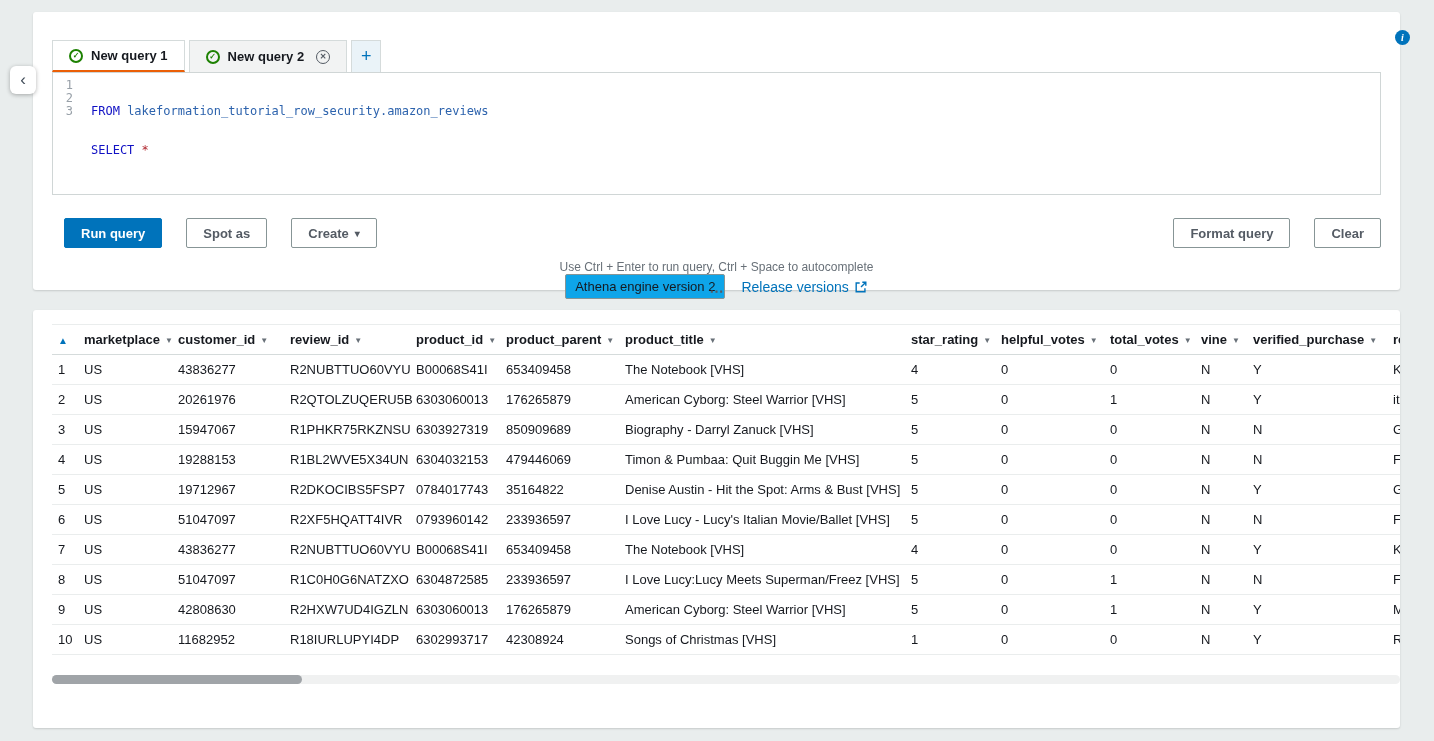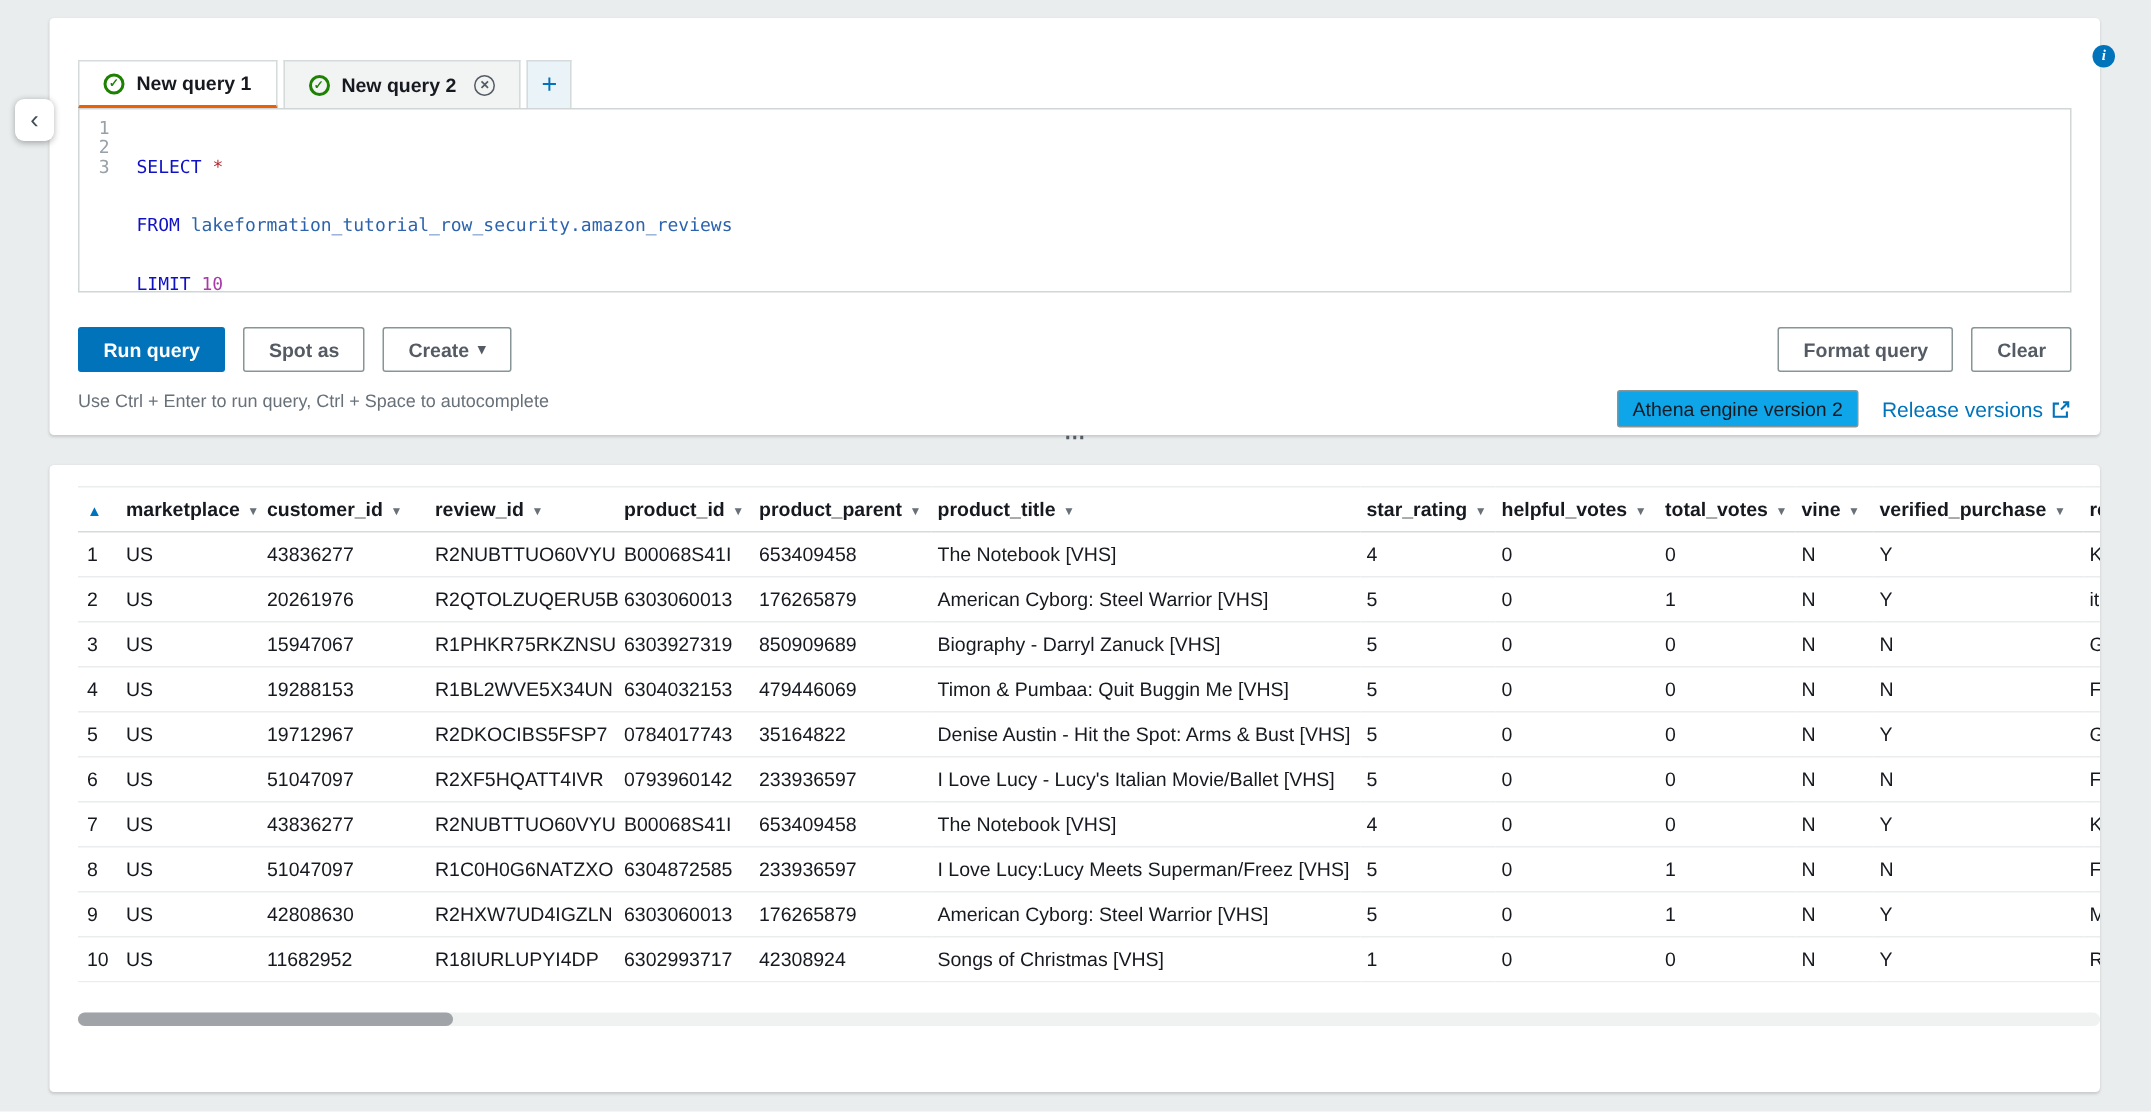--- a/index.html
+++ b/index.html
@@ -76,28 +76,28 @@
   .tok-ident { color:#2d63ad; }
   .tok-num { color:#a839a8; }
   .tok-op { color:#b0262d; }
 
   
   .actions { display:flex; align-items:center; margin:23px 19px 0; gap:12px; }
   .btn {
     height:30px; padding:0 16px; border-radius:2px; font-family:inherit;
     font-size:13px; font-weight:700; cursor:pointer; white-space:nowrap;
     background:#fff; color:#545b64; border:1px solid #879596;
-    display:inline-flex; align-items:center; gap:6px;
+    display:inline-flex; align-items:center; gap:6px;margin-left:12px;
   }
   .btn.primary { background:#0073bb; border-color:#0073bb; color:#fff; }
   .runstats { font-size:14px; color:#16191f; margin-left:6px; }
   .spacer { flex:1; }
   .caret { font-size:10px; color:#545b64; }
 
-  .hintrow { display:flex; justify-content:space-between; align-items:flex-start; margin:12px 19px 0; }
+  .hintrow { display:flex; justify-content:space-between; align-items:center; margin:12px 19px 0;flex-direction:column; }
   .hint { font-size:12px; color:#687078; }
   .hintrow .right { display:flex; align-items:center; gap:16px; }
   .engine-badge {
     border:1px solid #879596; border-radius:2px; padding:4px 9px;
     font-size:13px; color:#16191f; background:#0ea5e9; white-space:nowrap;
   }
   .release-link {
     color:#0073bb; font-size:14px; text-decoration:none; display:inline-flex;
     align-items:center; gap:5px; cursor:pointer;
   }
@@ -167,23 +167,22 @@
     </div>
   </div>
 
   <div class="editor-box">
     <div class="gutter">
       <div>1</div>
       <div>2</div>
       <div>3</div>
     </div>
     <div class="code">
+      <div><span class="tok-kw">FROM</span><span class="tok-ident"> lakeformation_tutorial_row_security.amazon_reviews</span></div>
       <div><span class="tok-kw">SELECT</span><span class="tok-op"> *</span></div>
-      <div><span class="tok-kw">FROM</span><span class="tok-ident"> lakeformation_tutorial_row_security.amazon_reviews</span></div>
-      <div><span class="tok-kw">LIMIT</span><span class="tok-num"> 10</span></div>
     </div>
   </div>
 
   <div class="actions">
     <button class="btn primary">Run query</button>
     <button class="btn">Spot as</button>
     <button class="btn">
       <span>Create</span>
       <span class="caret">▾</span>
     </button>

